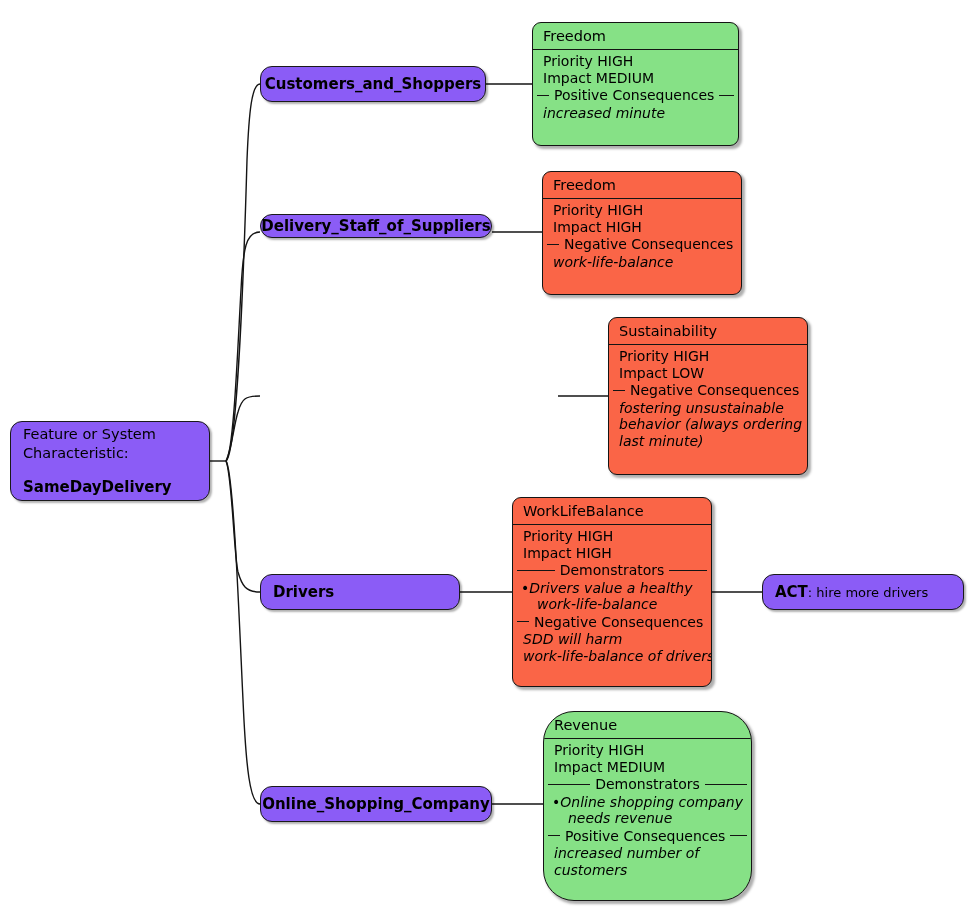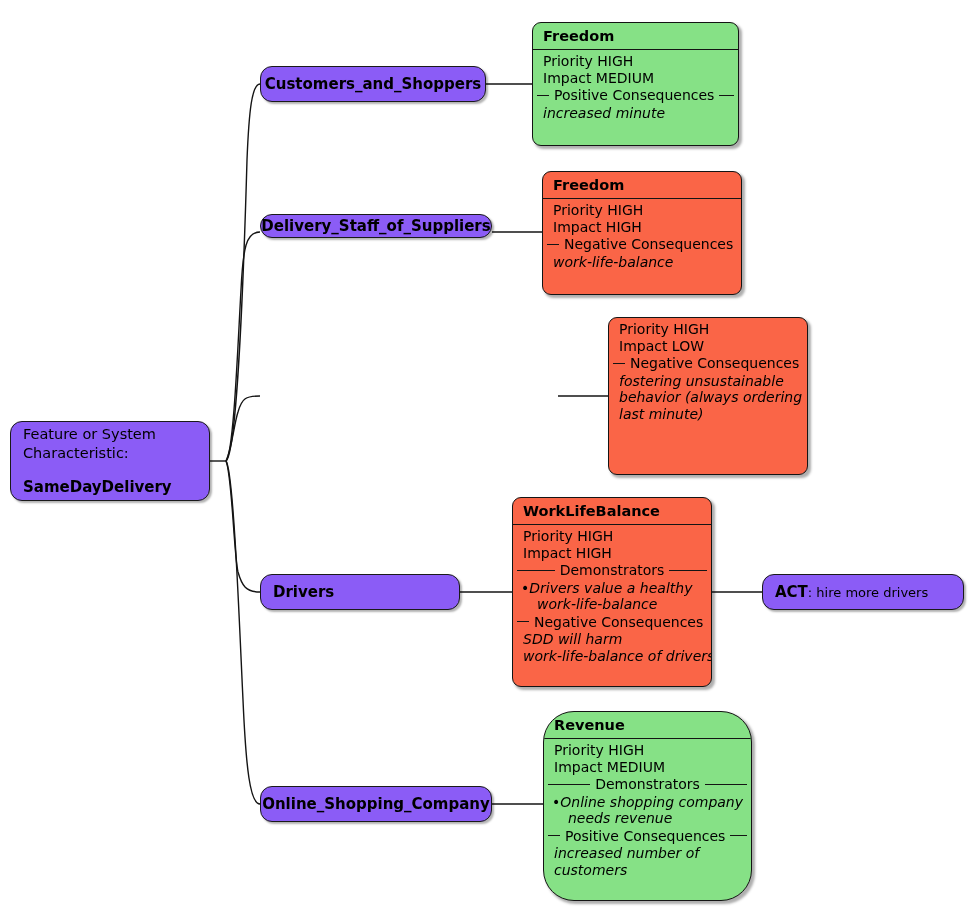--- a/index.html
+++ b/index.html
@@ -72,21 +72,21 @@
     border: 1.6px solid #141414;
     border-radius: 9px;
     box-shadow: 2.5px 2.5px 2.5px rgba(0,0,0,0.32);
     overflow: hidden;
   }
   .card.green { background: #86e186; }
   .card.red   { background: #fa6547; }
 
   .card-title {
     font-size: 14.5px;
-    font-weight: bold;
+    font-weight: normal;
     color: #000000;
     padding: 4px 8px 4px 10px;
     line-height: 18px;
     border-bottom: 1.4px solid #141414;
   }
   .card-body {
     padding: 3px 0 6px 0;
   }
   .card-line {
     font-size: 14px;
@@ -205,20 +205,21 @@
       <div class="sep narrow-left">
         <span class="rule"></span>
         <span class="sep-text">Negative Consequences</span>
         <span class="rule"></span>
       </div>
       <div class="card-line ital">work-life-balance</div>
     </div>
   </div>
 
   <div class="card red" style="left:608px; top:317px; width:200px; height:158px;">
+    <div class="card-title">Sustainability</div>
     <div class="card-body">
       <div class="card-line">Priority HIGH</div>
       <div class="card-line">Impact LOW</div>
       <div class="sep narrow-left">
         <span class="rule"></span>
         <span class="sep-text">Negative Consequences</span>
         <span class="rule"></span>
       </div>
       <div class="card-line ital">fostering unsustainable</div>
       <div class="card-line ital">behavior (always ordering</div>

